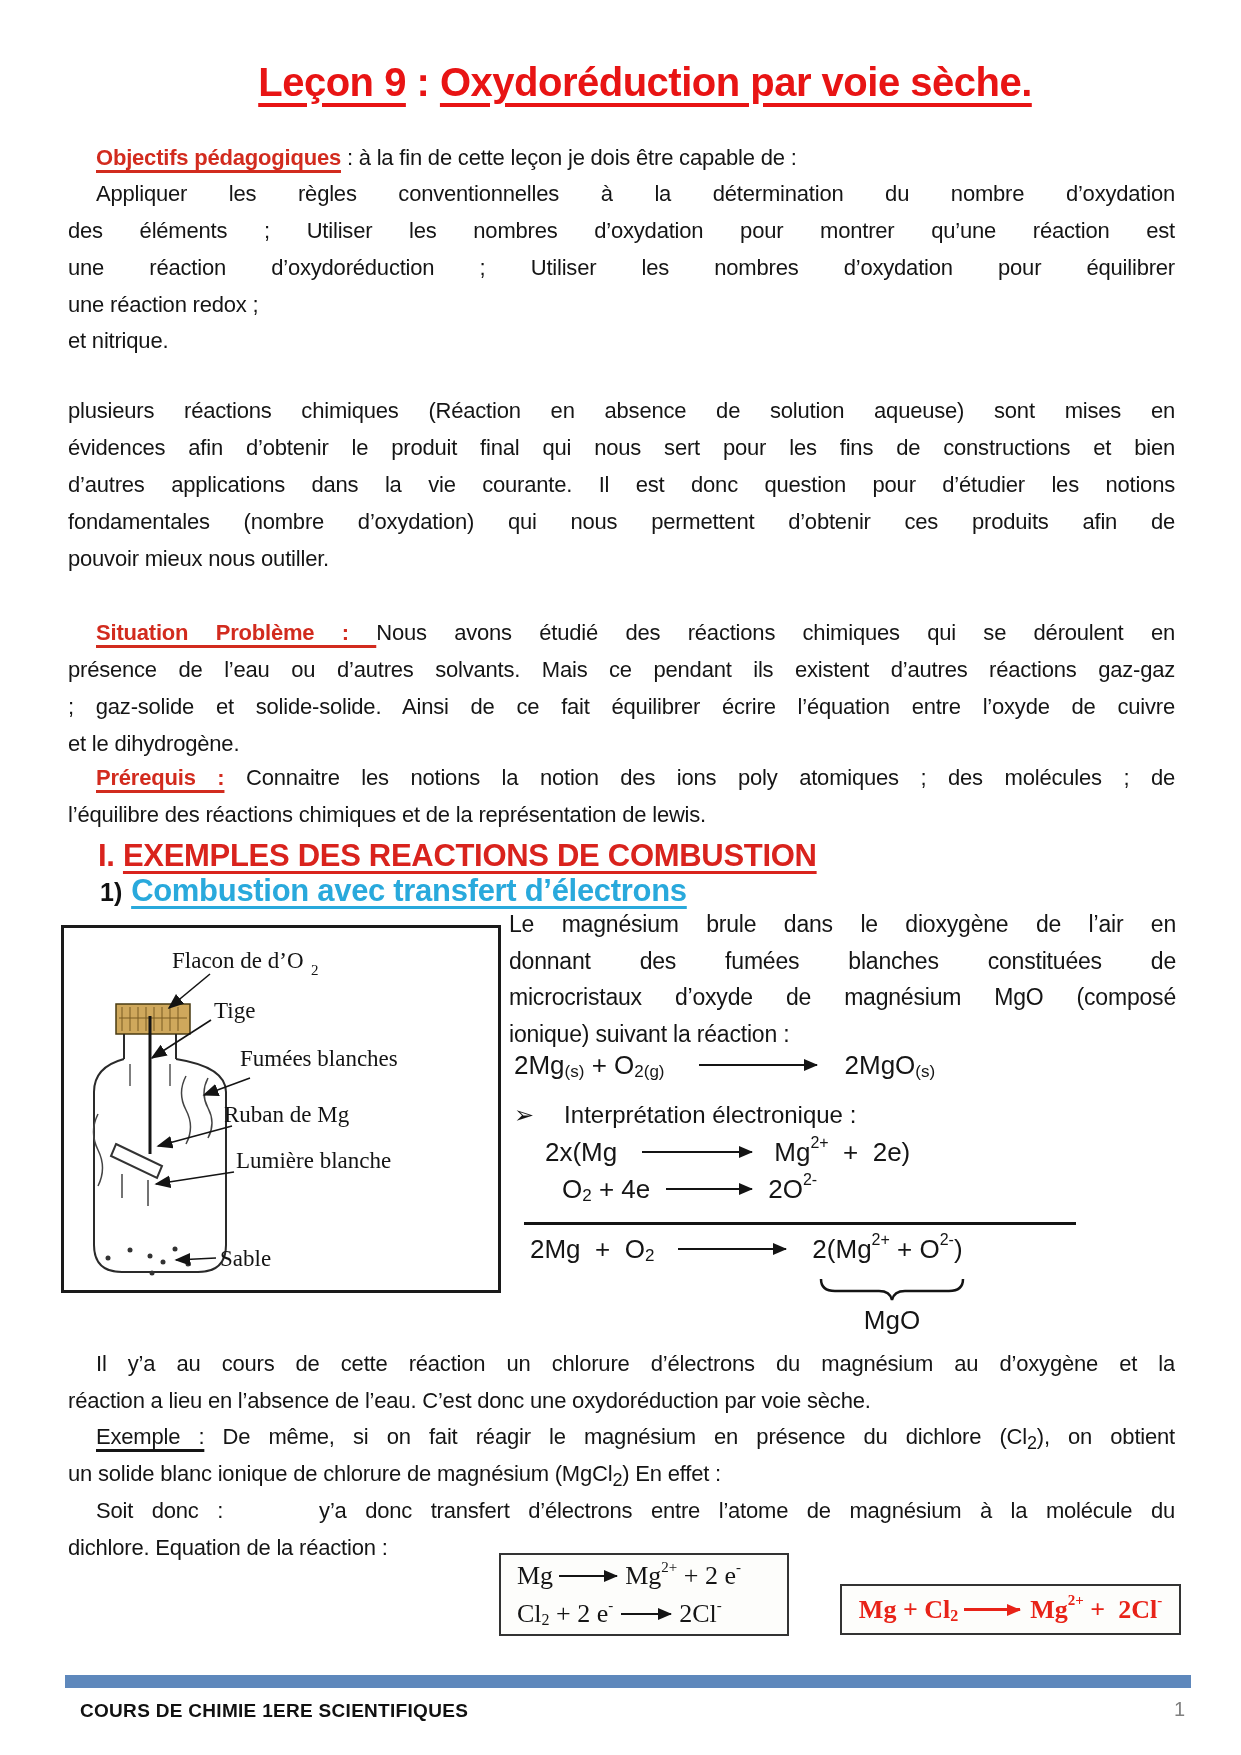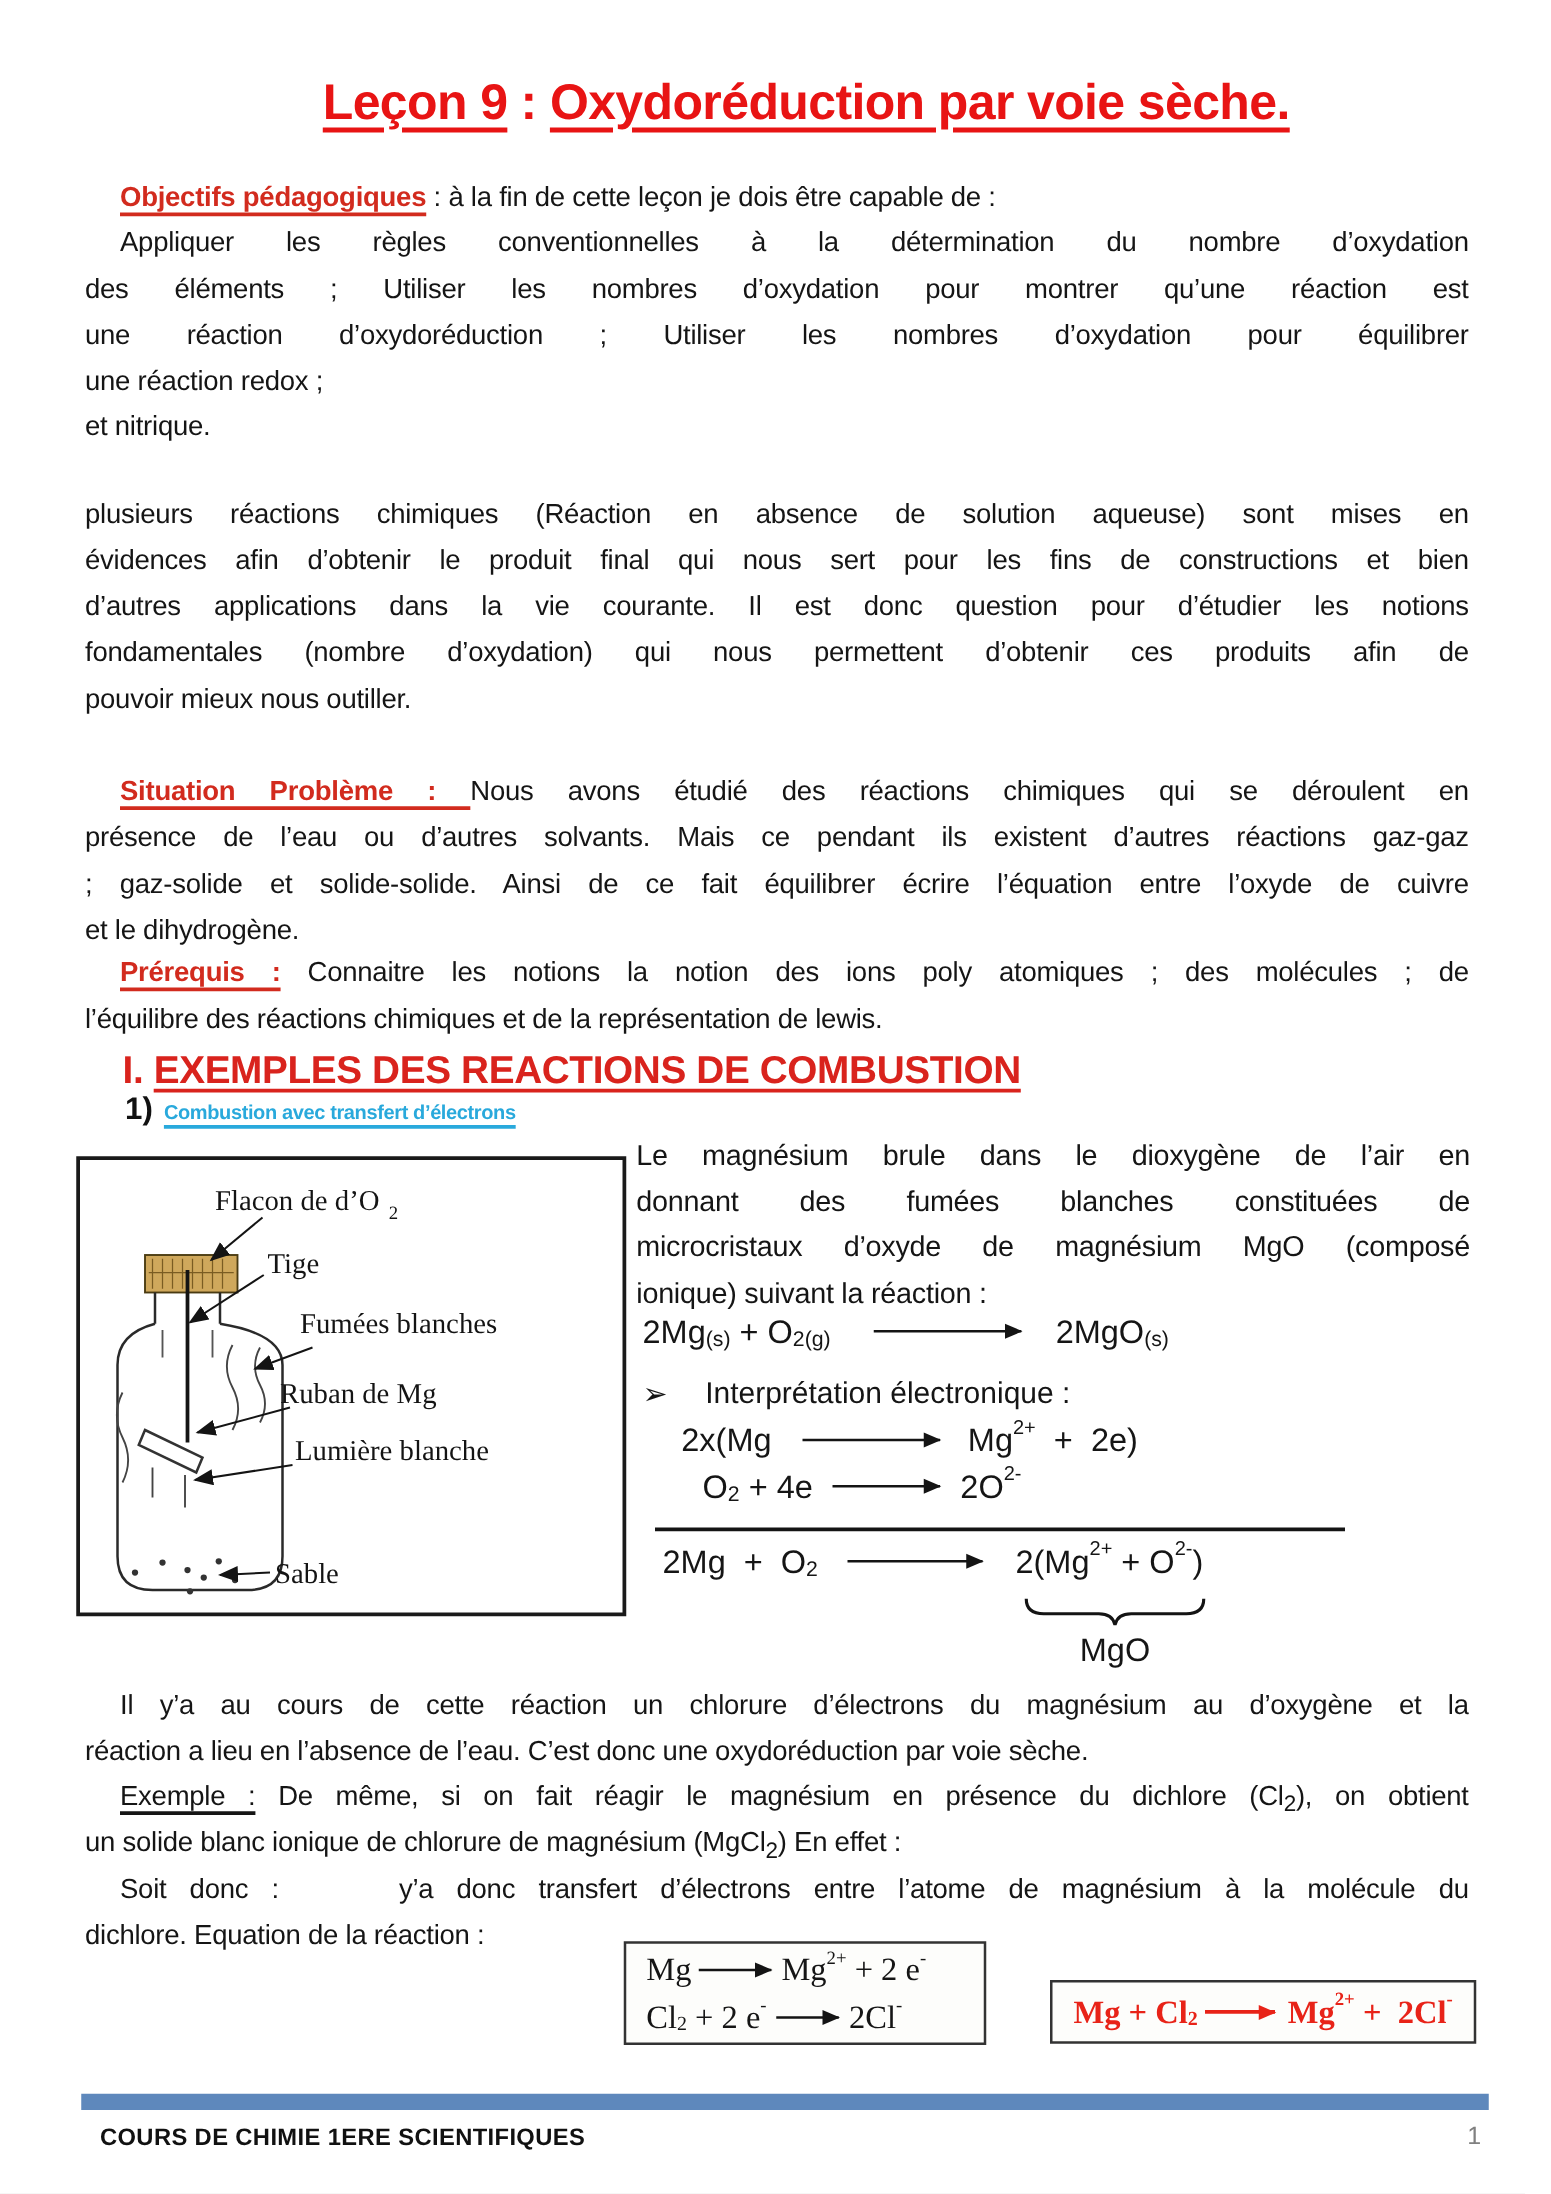--- a/index.html
+++ b/index.html
@@ -15,21 +15,21 @@
   .bold{font-weight:bold;}
   .red{color:#d22b1e;}
   .blue{color:#29a9dc;}
   
   .title{font-size:40px;font-weight:bold;color:#e81414;text-align:center;
          letter-spacing:-0.5px;}
   .title .u{text-underline-offset:7px;text-decoration-thickness:3.5px;}
   
   .h1{font-size:31px;font-weight:bold;color:#d9231d;letter-spacing:-0.3px;}
   .h2num{font-size:25px;font-weight:bold;color:#111;}
-  .h2txt{font-size:16px;font-weight:bold;color:#29a9dc;letter-spacing:-0.3px;}
+  .h2txt{font-size:31px;font-weight:bold;color:#29a9dc;letter-spacing:-0.3px;}
   
   .rl{height:36.5px;line-height:36.5px;font-size:23px;text-align:justify;
       text-align-last:justify;letter-spacing:-0.2px;overflow:hidden;}
   
   .eq{display:flex;align-items:center;font-size:26px;height:36px;white-space:pre;}
   .eq .sub{font-size:17px;position:relative;top:7px;}
   .eq .sup{font-size:16px;position:relative;top:-9px;}
   .arr{display:inline-block;position:relative;height:2.6px;background:#141414;vertical-align:middle;flex:0 0 auto;}
   .arr::after{content:"";position:absolute;right:-1px;top:50%;transform:translateY(-50%);
               width:0;height:0;border-left:14px solid #141414;

